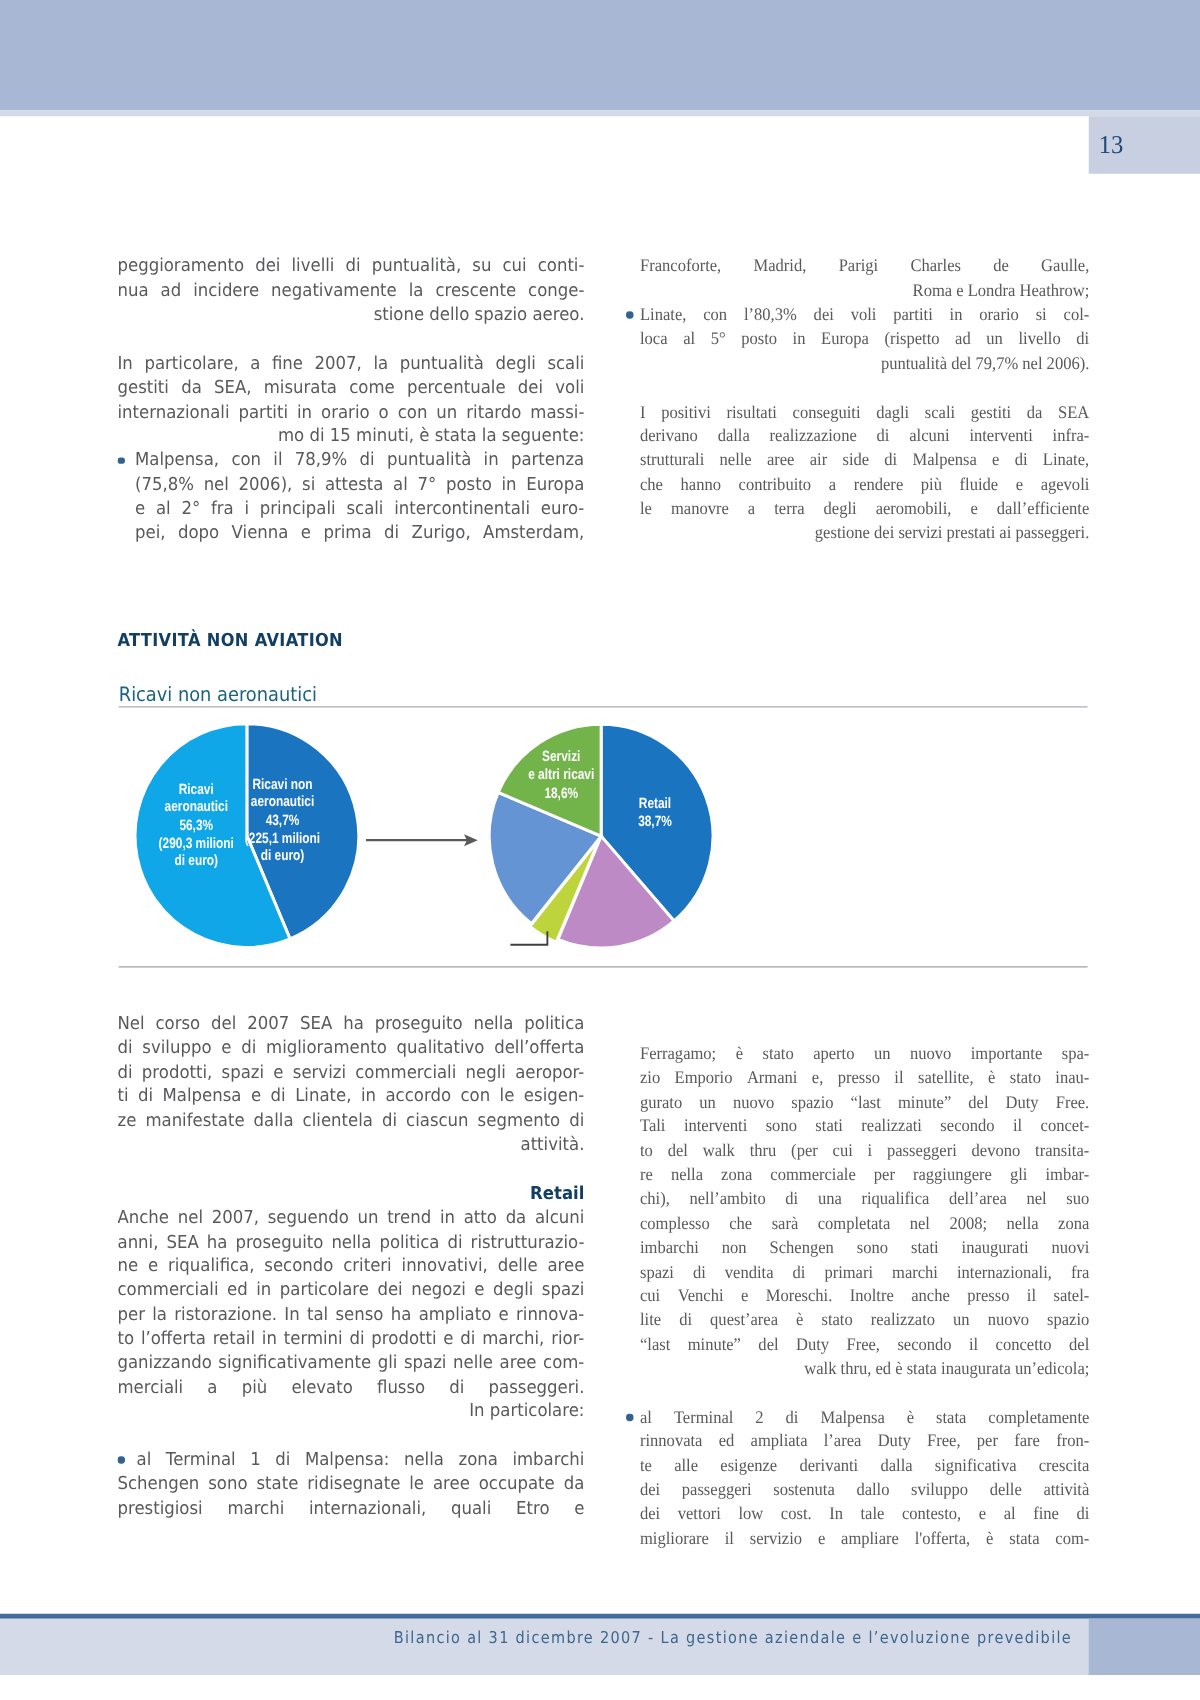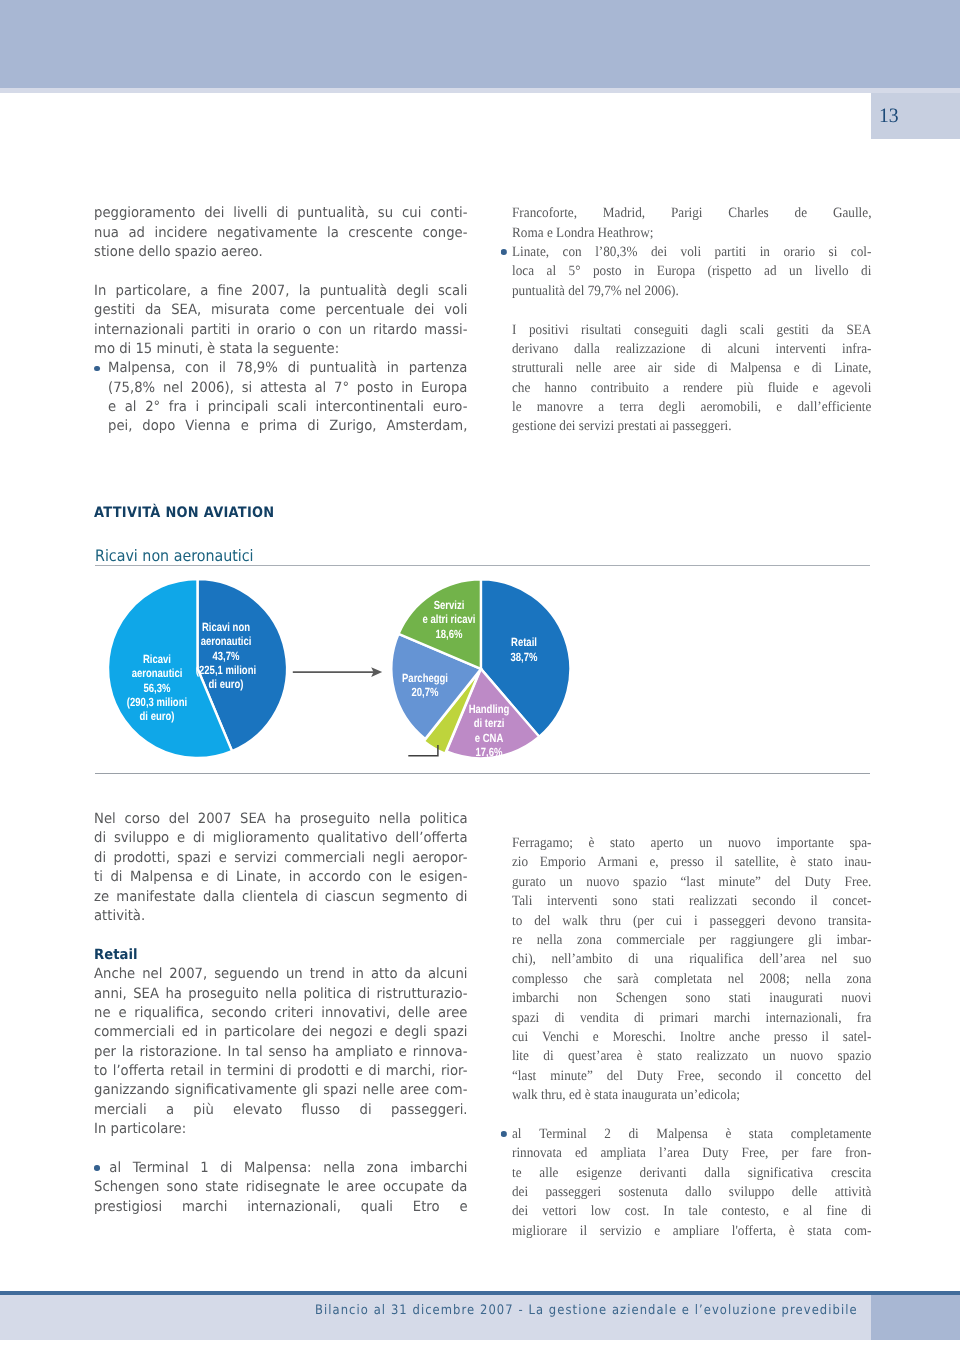--- a/index.html
+++ b/index.html
@@ -4,21 +4,21 @@
 <style>
   html,body{margin:0;padding:0;background:#fff;}
   body{width:960px;height:1360px;font-family:"DejaVu Sans",sans-serif;
         -webkit-font-smoothing:antialiased;text-rendering:geometricPrecision;}
   .page{position:relative;width:960px;height:1340px;overflow:hidden;background:#fff;}
   .topband{position:absolute;left:0;top:0;width:960px;height:88px;background:#a8b7d3;}
   .topband-lite{position:absolute;left:0;top:88px;width:960px;height:5px;background:#d5dae8;}
   .pagenum-box{position:absolute;left:871px;top:93px;width:89px;height:46px;background:#c7cfe0;}
   .pagenum{position:absolute;left:879.3px;top:106.2px;font-family:"Liberation Serif",serif;font-size:20.5px;line-height:20.5px;color:#1c4a78;transform:scaleX(0.96) translateZ(0);transform-origin:0 0;}
 
-  .col{position:absolute;color:#58595b;font-size:14.2px;}
+  .col{position:absolute;color:#58595b;font-size:14.2px;text-align:right;}
   .ln{height:19.4px;line-height:19.4px;white-space:pre;position:relative;
       transform:scaleX(0.932) translateZ(0);transform-origin:0 0;width:400.8px;}
   .ln.j, .tx.j{display:flex;justify-content:space-between;}
   .ln.j > span, .tx.j > span{white-space:pre;}
   .ln.ind{margin-left:13.8px;width:385.7px;}
 
   .ln.ind0 > .tx{margin-left:16.4px;width:384.4px;display:block;}
   .ln.ind0 > .tx.j{display:flex;}
   .ln.ind0 > .bul{left:-0.2px;}
   .ln.outd > .bul{left:-12.5px;}
@@ -94,24 +94,22 @@
 <path d="M 197.50 668.50 L 232.01 751.08 A 89.50 89.50 0 1 1 197.50 579.00 Z" fill="#0fa7e8" stroke="#ffffff" stroke-width="2.4"></path>
 </svg>
 <svg class="chart" viewBox="0 0 960 1360">
 <path d="M 480.90 668.90 L 480.90 579.40 A 89.50 89.50 0 0 1 539.24 736.77 Z" fill="#1a74bf" stroke="#ffffff" stroke-width="2.4"></path>
 <path d="M 480.90 668.90 L 539.24 736.77 A 89.50 89.50 0 0 1 446.39 751.48 Z" fill="#bd8ac6" stroke="#ffffff" stroke-width="2.4"></path>
 <path d="M 479.58 671.14 L 445.07 753.72 A 89.50 89.50 0 0 1 423.84 741.16 Z" fill="#bed43c" stroke="#ffffff" stroke-width="2.4"></path>
 <path d="M 480.90 668.90 L 425.16 738.92 A 89.50 89.50 0 0 1 398.54 633.87 Z" fill="#6594d4" stroke="#ffffff" stroke-width="2.4"></path>
 <path d="M 480.90 668.90 L 398.54 633.87 A 89.50 89.50 0 0 1 480.90 579.40 Z" fill="#72b34a" stroke="#ffffff" stroke-width="2.4"></path>
 </svg>
 <div class="plabel" style="left:126px;top:620.15px;width:200.0px"><div>Ricavi non</div><div>aeronautici</div><div>43,7%</div><div>(225,1 milioni</div><div>di euro)</div></div>
-<div class="plabel" style="left:56.50px;top:652px;width:200.0px"><div>Ricavi</div><div>aeronautici</div><div>56,3%</div><div>(290,3 milioni</div><div>di euro)</div></div>
+<div class="plabel" style="left:56.50px;top:624px;width:200.0px"><div>Ricavi</div><div>aeronautici</div><div>56,3%</div><div>(290,3 milioni</div><div>di euro)</div></div>
 <div class="plabel" style="left:424.00px;top:635.25px;width:200.0px"><div>Retail</div><div>38,7%</div></div>
-<div class="plabel" style="left:388.70px;top:702.15px;width:200.0px"><div>Handling</div><div>di terzi</div><div>e CNA</div><div>17,6%</div></div>
-<div class="plabel" style="left:325.00px;top:670.95px;width:200.0px"><div>Parcheggi</div><div>20,7%</div></div>
 <div class="plabel" style="left:348.80px;top:598.05px;width:200.0px"><div>Servizi</div><div>e altri ricavi</div><div>18,6%</div></div>
 <svg class="chart" viewBox="0 0 960 1360">
 <line x1="292.8" y1="672.1" x2="374.5" y2="672.1" stroke="#5a5a5a" stroke-width="1.7"></line>
 <path d="M 382.2 672.1 L 371.2 667.3 L 373.5 672.1 L 371.2 676.9 Z" fill="#5a5a5a"></path>
 </svg>
 <svg class="chart" viewBox="0 0 960 1360">
 <path d="M 408.3 755.8 L 437.9 755.8 L 437.9 745.0" fill="none" stroke="#404040" stroke-width="1.5"></path>
 </svg>
 <div class="col col-l" style="top:810px">
 <div class="ln j"><span>Nel</span><span>corso</span><span>del</span><span>2007</span><span>SEA</span><span>ha</span><span>proseguito</span><span>nella</span><span>politica</span></div>

